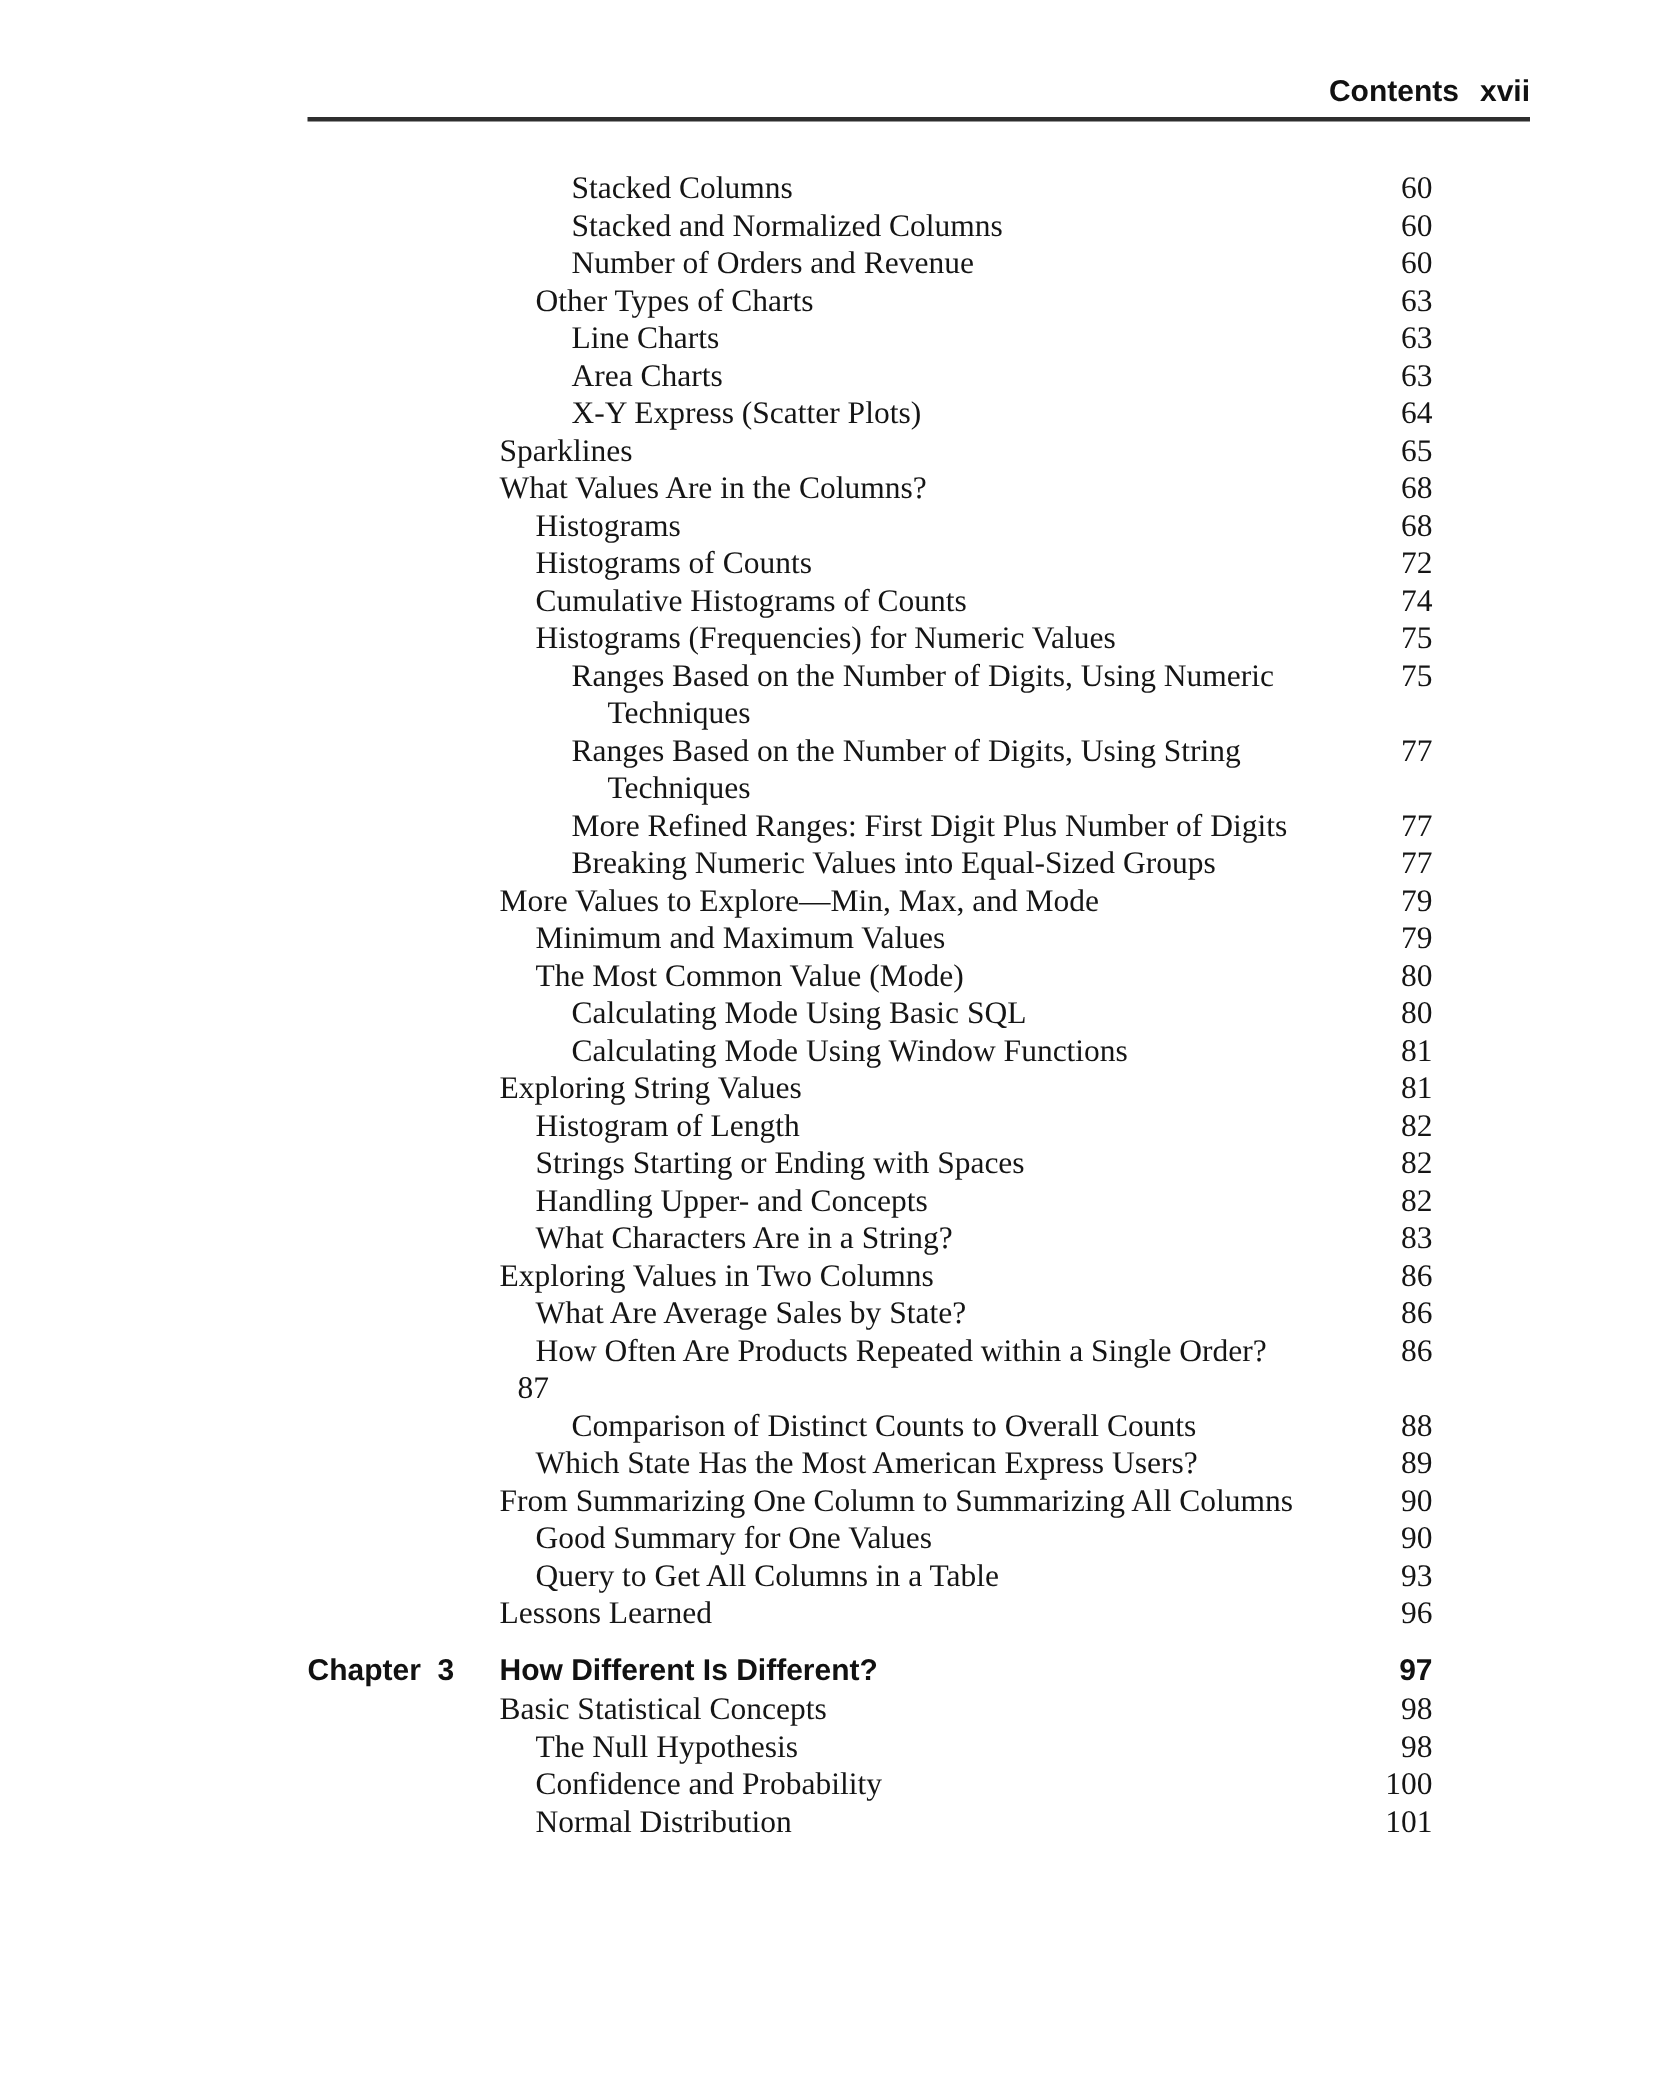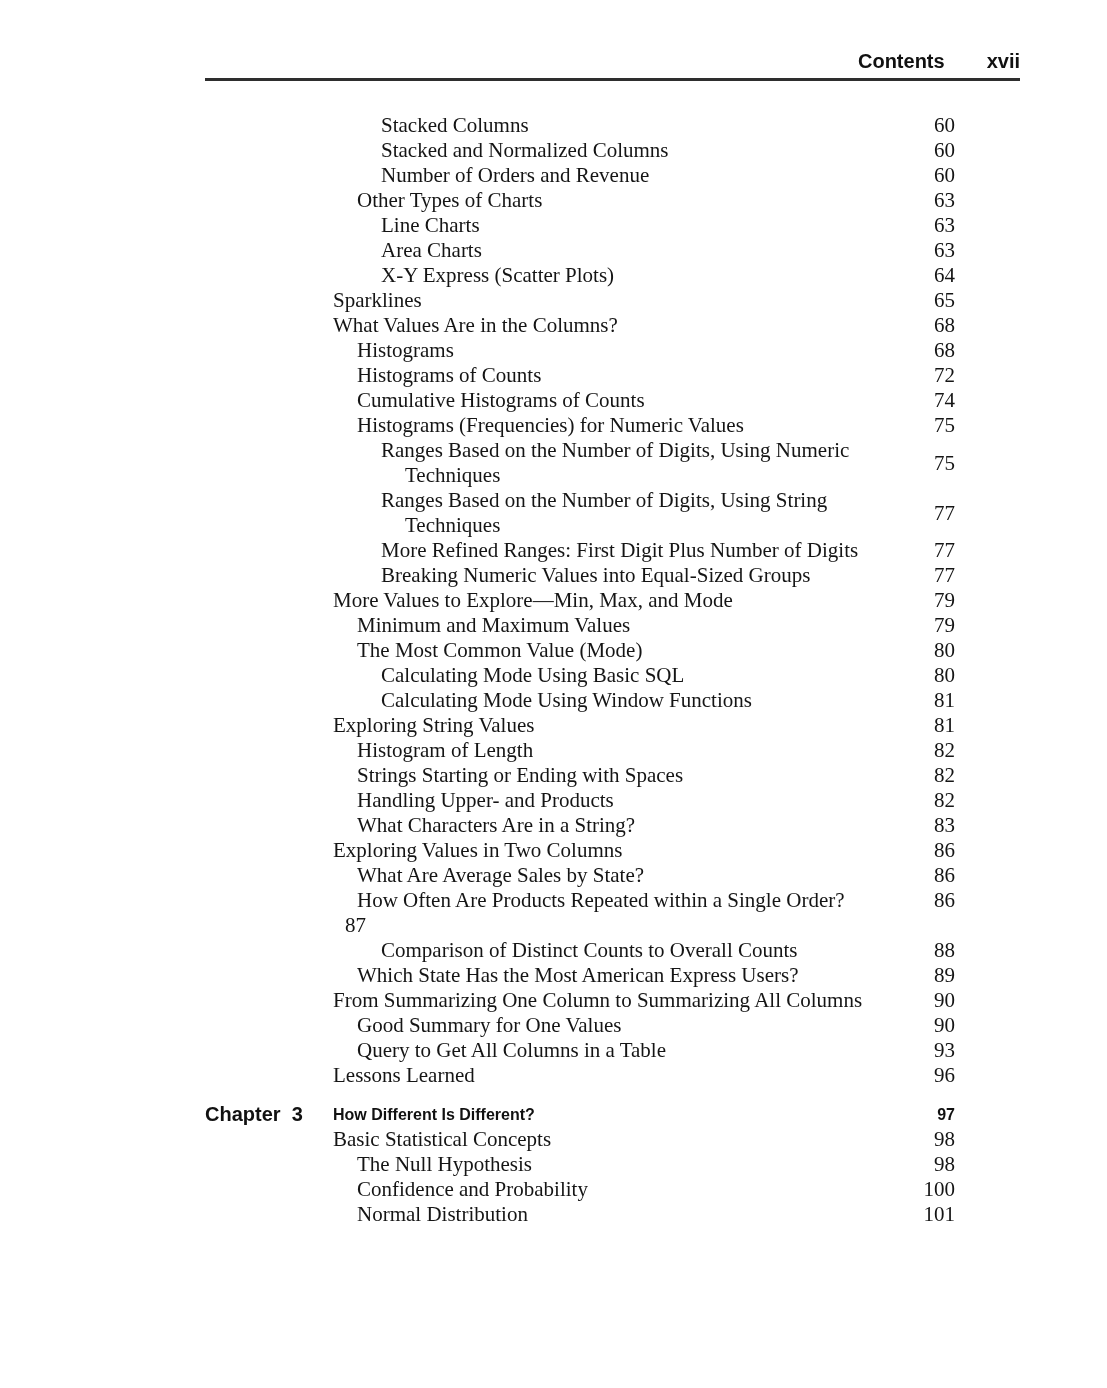--- a/index.html
+++ b/index.html
@@ -31,39 +31,39 @@
     display: flex;
     justify-content: flex-end;
     align-items: baseline;
     font-family: "Liberation Sans", sans-serif;
     font-weight: bold;
     font-size: 20px;
     color: #111111;
     text-align: center;
   }
   .header-page {
-    margin-left: 42px;
+    margin-left: 14px;
   }
   .rule {
     margin-top: 5px;
     height: 3px;
     background: #2e2e2e;
   }
   
   .toc {
     position: absolute;
     left: 205px;
     top: 113px;
     width: 750px;
     font-size: 21px;
     line-height: 25px;
   }
   .toc-row {
     display: flex;
-    align-items: center;
+    align-items: flex-start;
   }
   .gutter {
     flex: none;
     width: 128px;
     font-family: "Liberation Sans", sans-serif;
     font-weight: bold;
     font-size: 20px;
     white-space: pre;
     color: #111111;
   }
@@ -78,21 +78,21 @@
     margin-left: 12px;
     text-align: right;
   }
   .chapter-row {
     margin-top: 14px;
   }
   .chapter-row .entry-text,
   .chapter-row .entry-page {
     font-family: "Liberation Sans", sans-serif;
     font-weight: bold;
-    font-size: 16px;
+    font-size: 20px;
     color: #111111;
   }
 </style>
 </head>
 <body>
 
 <div class="page">
 
   <div class="header">
     <div class="header-line">
@@ -225,21 +225,21 @@
         <span class="entry-text" style="--lv: 1;">Histogram of Length</span>
         <span class="entry-page">82</span>
       </div>
       <div class="toc-row">
         <span class="gutter"></span>
         <span class="entry-text" style="--lv: 1;">Strings Starting or Ending with Spaces</span>
         <span class="entry-page">82</span>
       </div>
       <div class="toc-row">
         <span class="gutter"></span>
-        <span class="entry-text" style="--lv: 1;">Handling Upper- and Products</span>
+        <span class="entry-text" style="--lv: 1;">Handling Upper- and Concepts</span>
         <span class="entry-page">82</span>
       </div>
       <div class="toc-row">
         <span class="gutter"></span>
         <span class="entry-text" style="--lv: 1;">What Characters Are in a String?</span>
         <span class="entry-page">83</span>
       </div>
       <div class="toc-row">
         <span class="gutter"></span>
         <span class="entry-text" style="--lv: 0;">Exploring Values in Two Columns</span>

